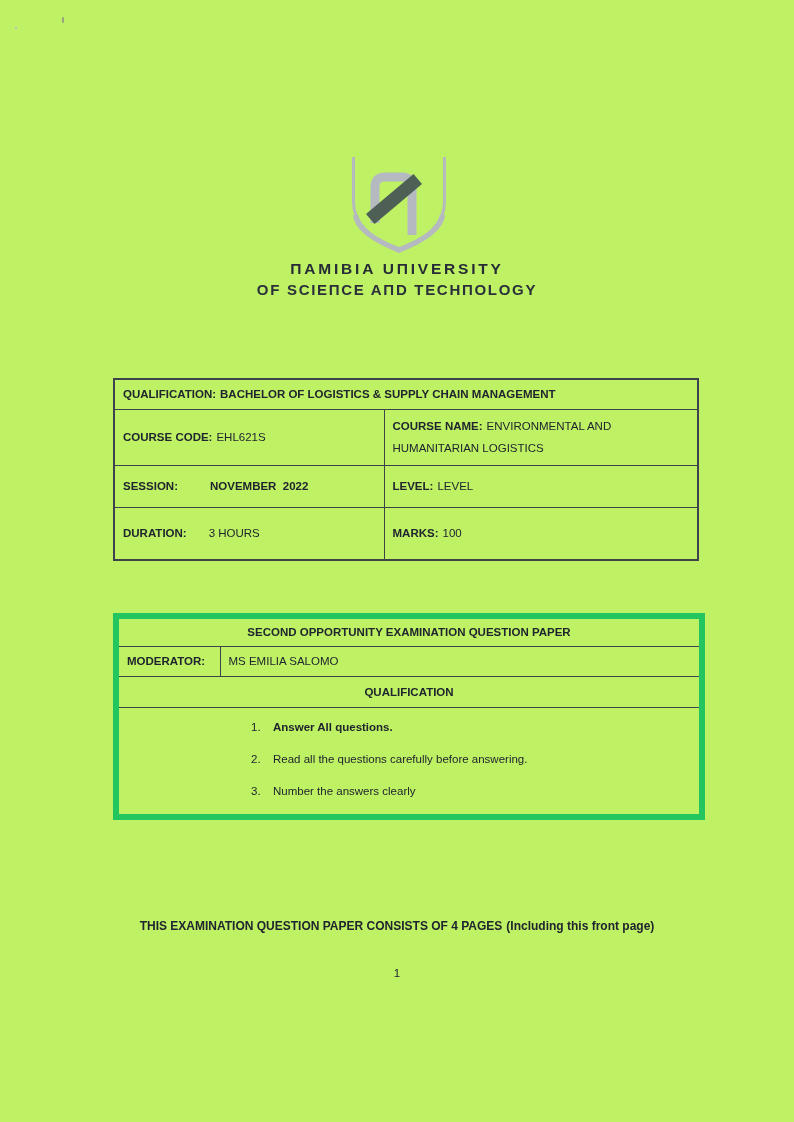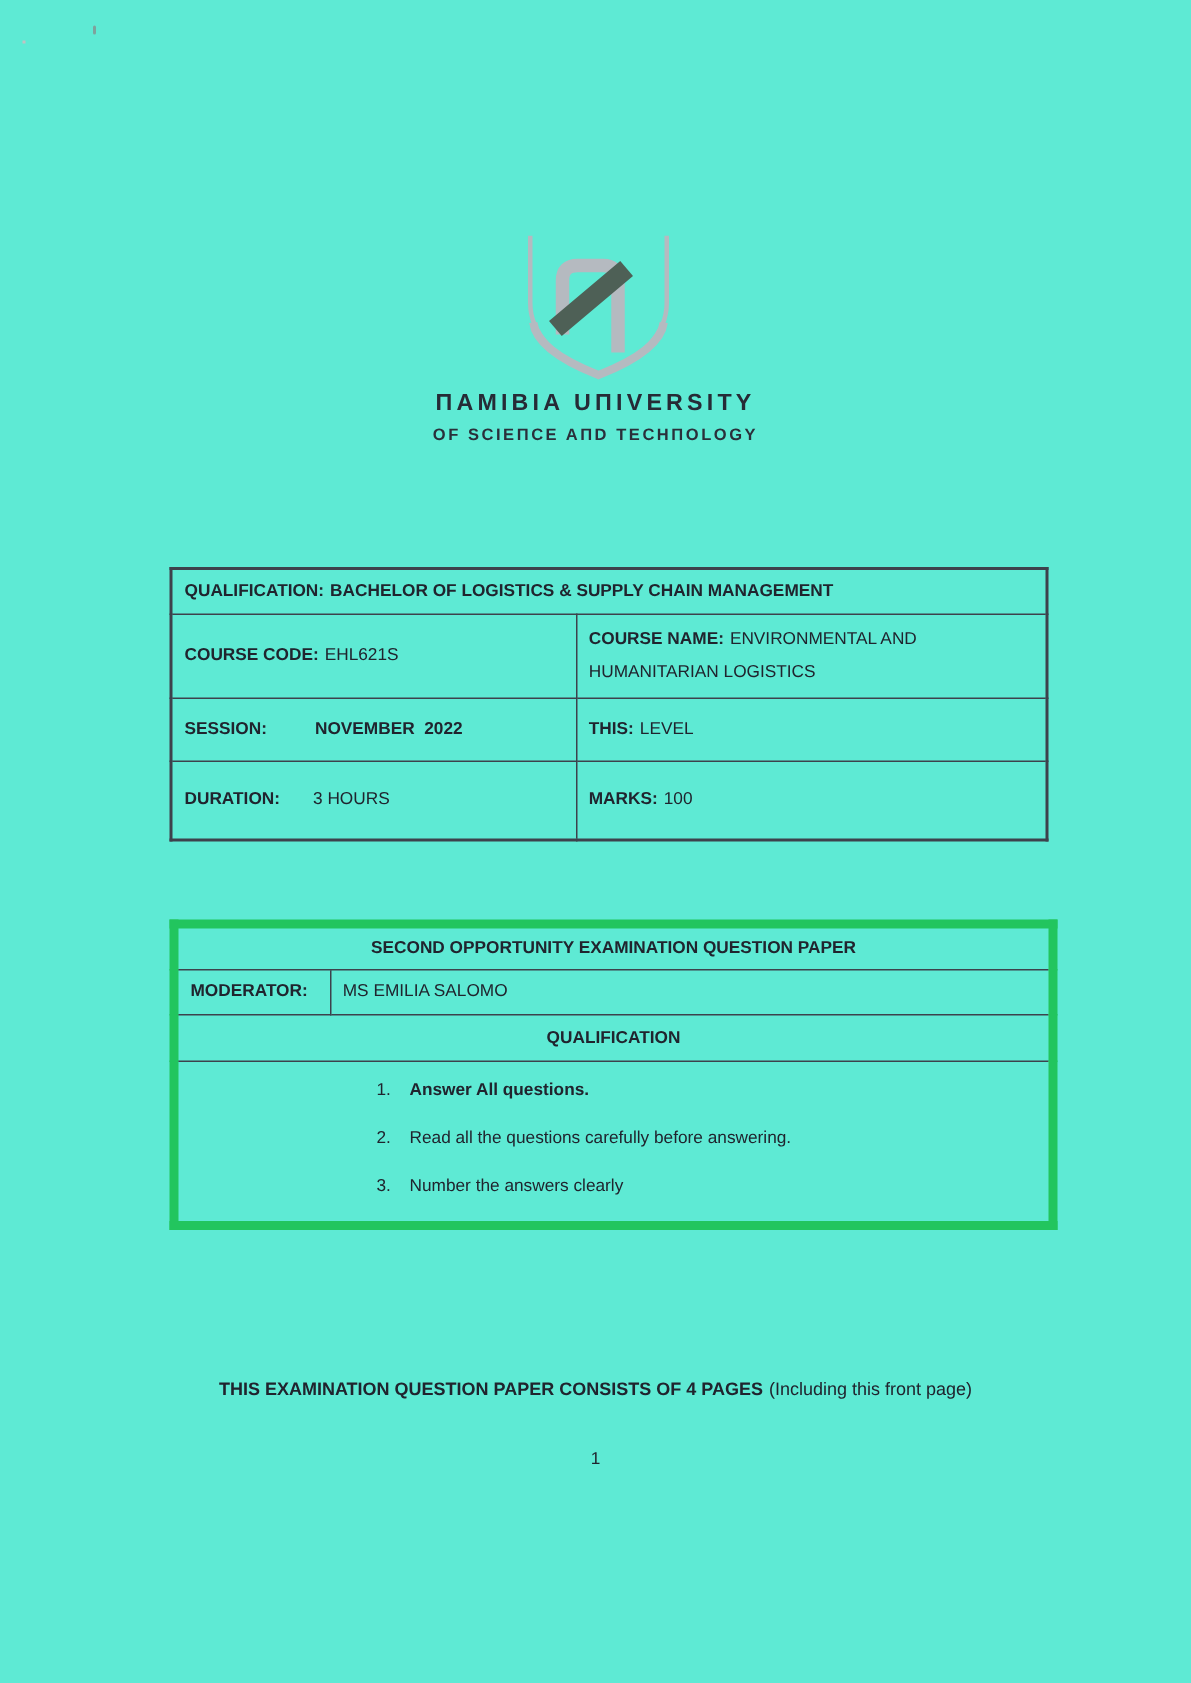--- a/index.html
+++ b/index.html
@@ -1,38 +1,38 @@
 <!DOCTYPE html>
 <html><head>
 <meta charset="utf-8">
 <style>
   html,body{margin:0;padding:0;background:#e8e8e8;}
   .page{
     position:relative;
     width:794px;height:1122px;
     margin:0 auto;
-    background:#5eead4;
+    background:#bef264;
     font-family:"Liberation Sans","DejaVu Sans",sans-serif;
     color:#20242e;
     overflow:hidden;
   }
   .b{font-weight:bold;}
   .speck{position:absolute;left:62px;top:17px;width:2px;height:6px;background:#8a8a8a;opacity:.75;border-radius:1px;}
   .speck2{position:absolute;left:15px;top:27px;width:2px;height:2px;background:#c2c2c2;}
 
   
   .logo-shield{position:absolute;left:351px;top:157px;width:96px;height:101px;}
   .wm1{
     position:absolute;left:0;top:261px;width:100%;
     text-align:center;font-size:15.5px;font-weight:bold;
     letter-spacing:2.8px;color:#262b36;line-height:16px;
   }
   .wm2{
     position:absolute;left:0;top:283px;width:100%;
-    text-align:center;font-size:11px;font-weight:bold;
+    text-align:center;font-size:15px;font-weight:bold;
     letter-spacing:1.7px;color:#2a2f3a;line-height:14px;
   }
 
   
   table{border-collapse:collapse;position:absolute;table-layout:fixed;padding-left:42px;}
   td{
     border:1.6px solid #3d424c;
     padding:0 8px;
     font-size:11.5px;
     vertical-align:middle;
@@ -59,21 +59,21 @@
 
   .inst-body{vertical-align:top;padding-top:10px;padding-left:132px;}
   .inst{display:flex;margin-bottom:13px;font-size:11.5px;line-height:19px;}
   .inst .num{width:22px;flex:0 0 22px;}
 
   
   .statement{
     position:absolute;left:0;top:919px;width:100%;
     text-align:center;font-size:12px;color:#20242e;
   }
-  .stmt-rest{margin-left:4px;}
+  .stmt-rest{margin-left:4px;font-weight:bold;}
   .page-num{
     position:absolute;left:0;top:967px;width:100%;
     text-align:center;font-size:11.5px;color:#20242e;
   }
 </style>
 </head>
 <body>
 
 <div class="page">
 
@@ -107,21 +107,21 @@
       <td style="line-height:22px;">
         <span class="b">COURSE NAME:</span><span class="val-gap">ENVIRONMENTAL AND</span><br>
         <span>HUMANITARIAN LOGISTICS</span>
       </td>
     </tr>
     <tr class="r-h42">
       <td>
         <span class="b">SESSION:</span><span class="b gap-session">NOVEMBER  2022</span>
       </td>
       <td>
-        <span class="b">THIS:</span><span class="val-gap">LEVEL</span>
+        <span class="b">LEVEL:</span><span class="val-gap">LEVEL</span>
       </td>
     </tr>
     <tr class="r-h43">
       <td>
         <span class="b">DURATION:</span><span class="gap-duration">3 HOURS</span>
       </td>
       <td>
         <span class="b">MARKS:</span><span class="val-gap">100</span>
       </td>
     </tr>

